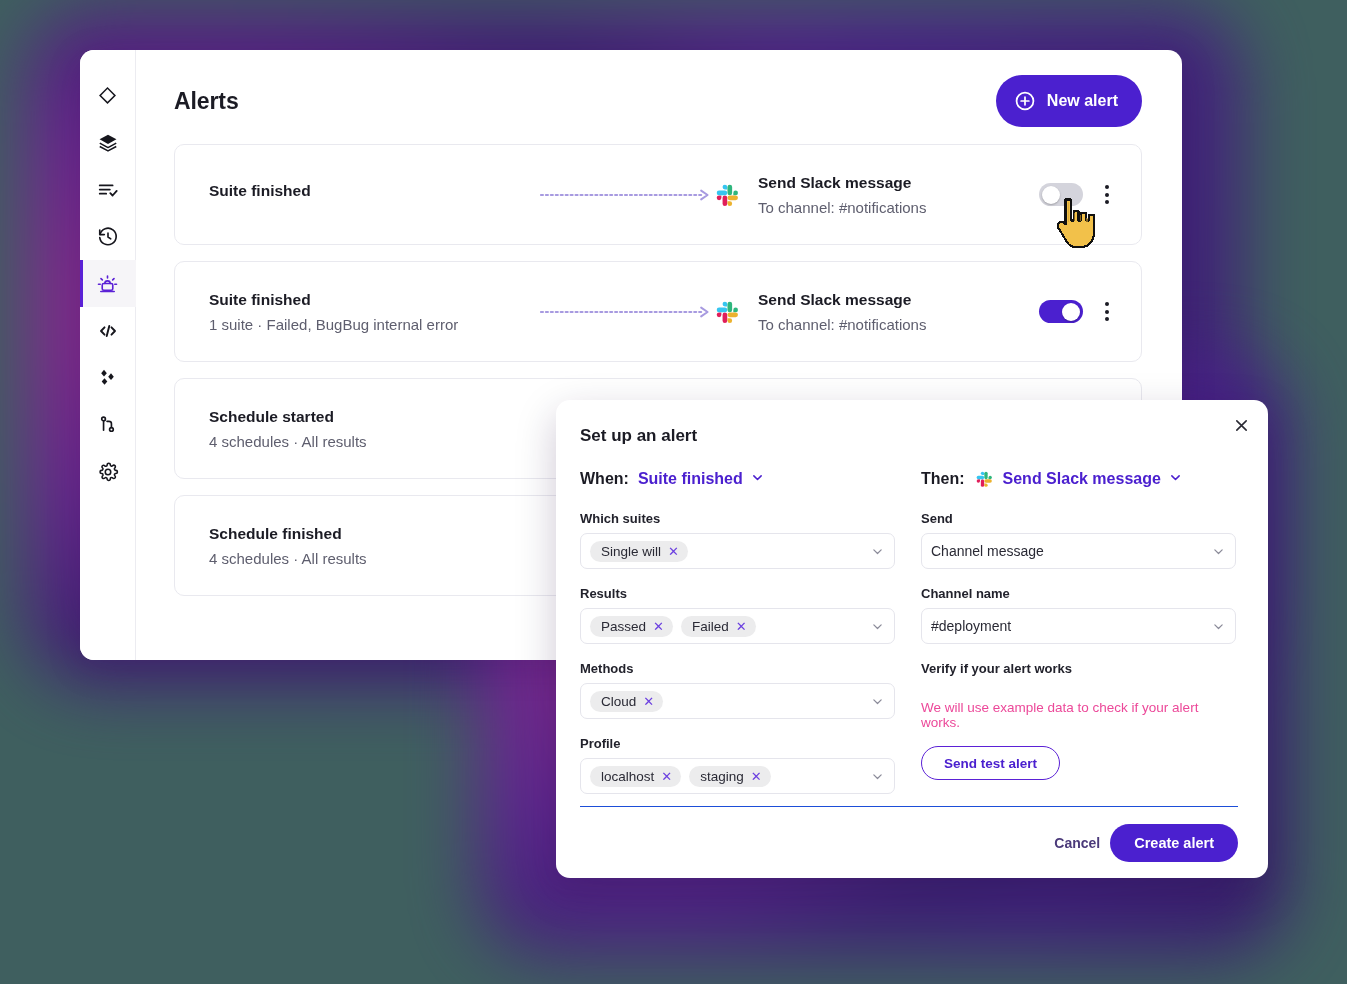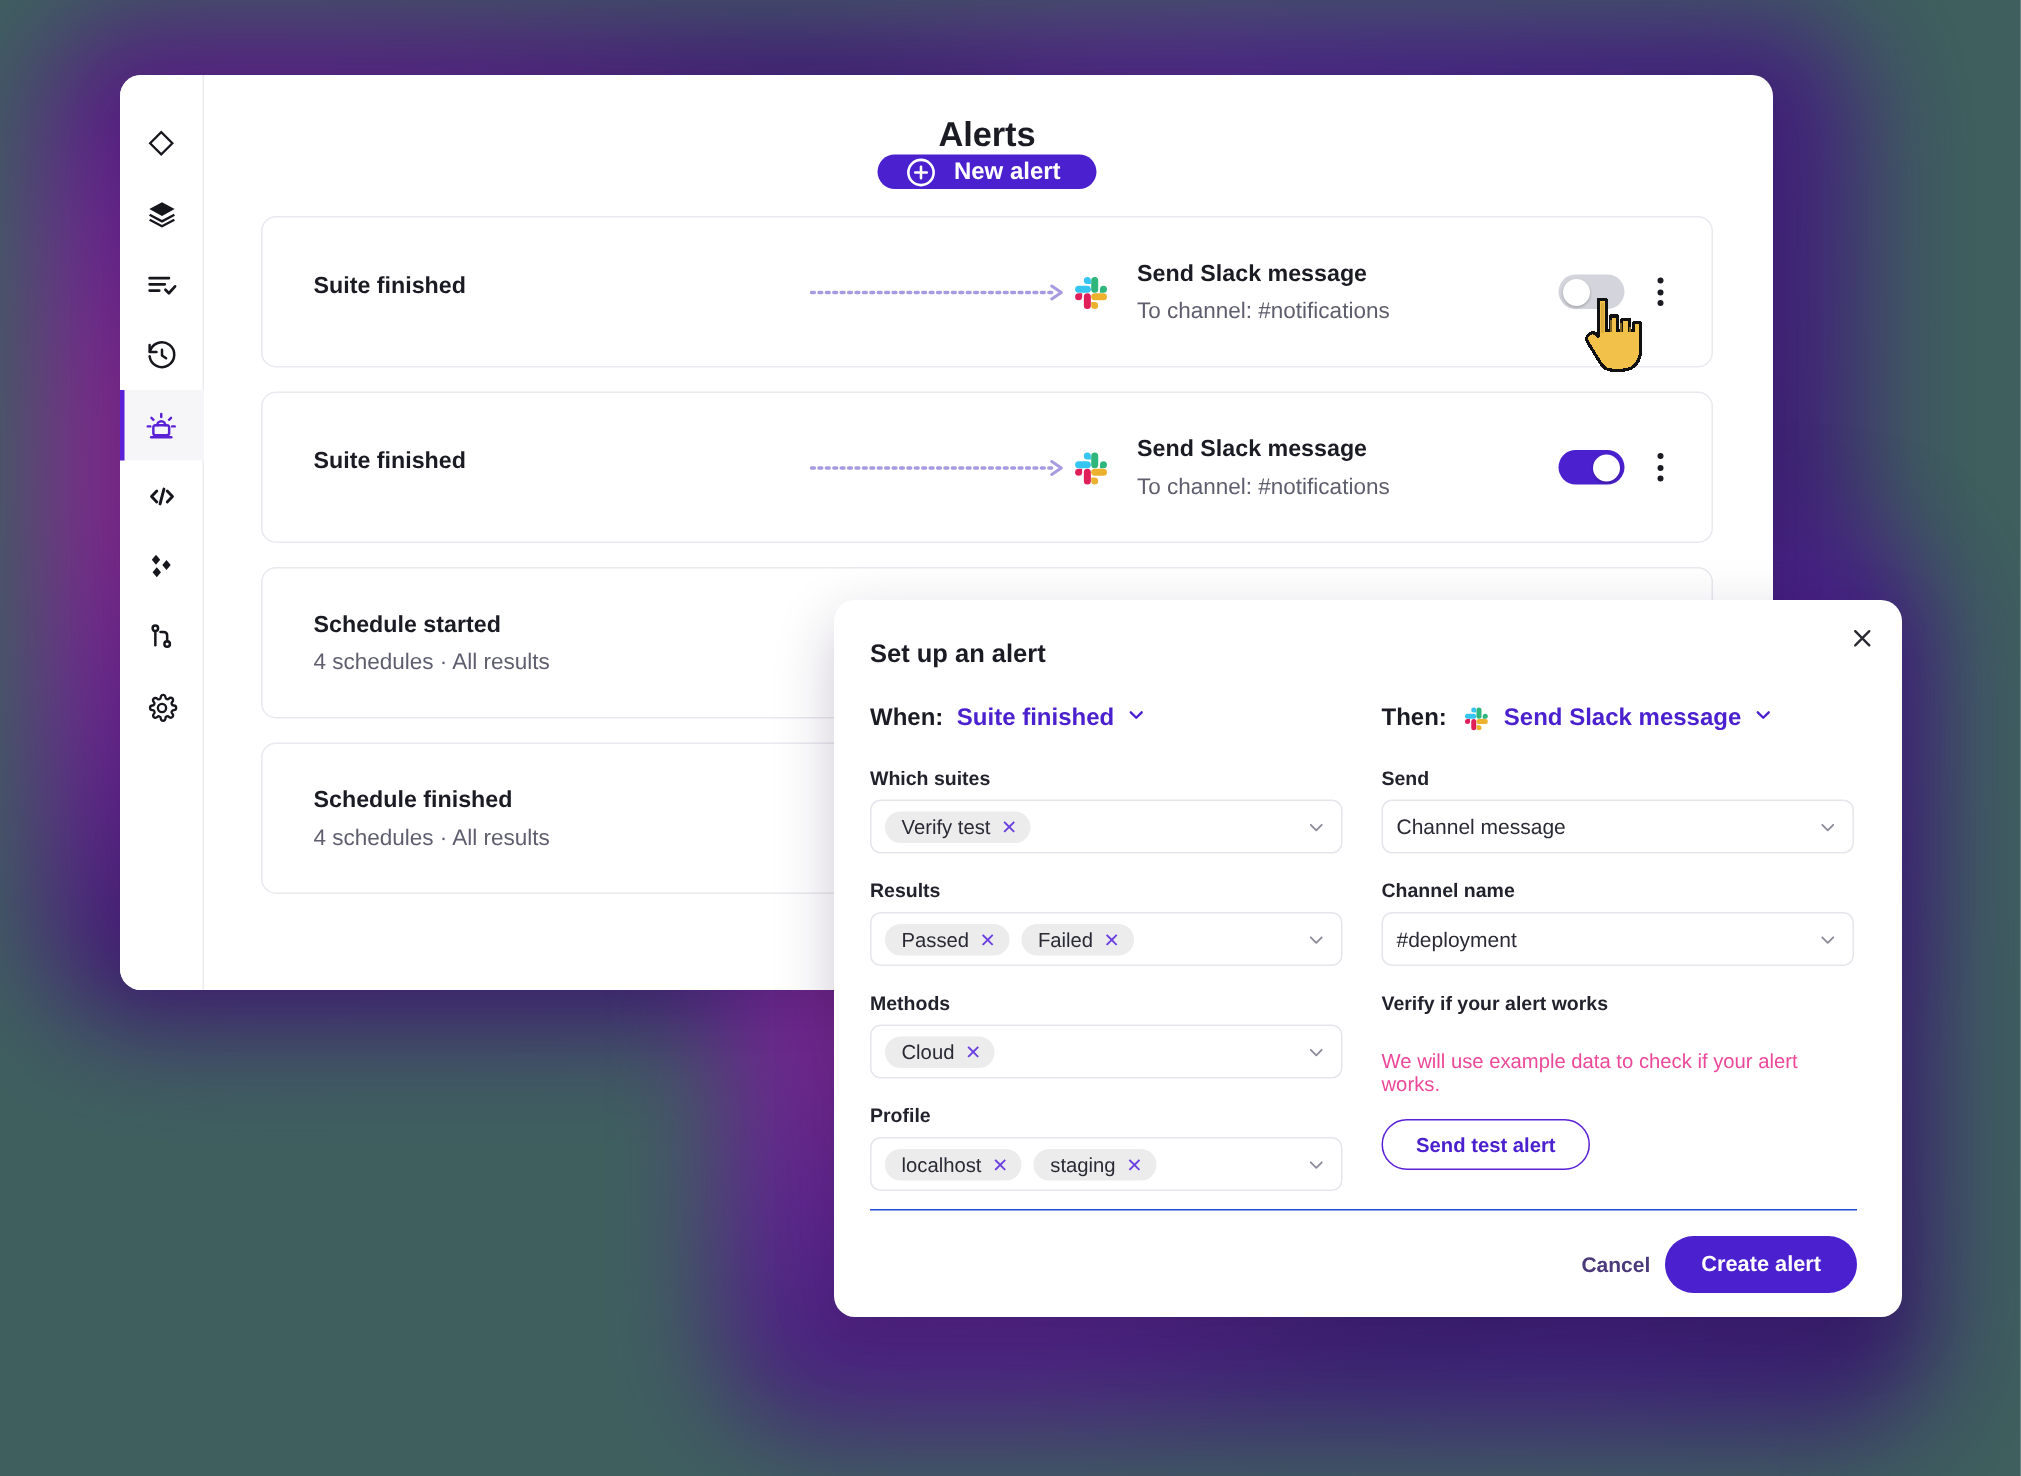--- a/index.html
+++ b/index.html
@@ -83,21 +83,20 @@
   .content {
     flex: 1 1 auto;
     padding: 26px 40px 0 38px;
     position: relative;
     overflow: hidden;
   }
   .content-head {
     display: flex; align-items: center; justify-content: space-between;
     height: 50px;
     margin-bottom: 18px;
-    flex-direction: column;
   }
   .page-title {
     font-size: 23px; font-weight: bold; color: #1b1b24;
     letter-spacing: -.1px;
   }
   .btn-new {
     display: inline-flex; align-items: center; gap: 11px;
     background: #4b20cf; color: #fff;
     border: none; border-radius: 999px;
     padding: 0 24px 0 18px;
@@ -384,20 +383,21 @@
                 <i></i>
                 <i></i>
                 <i></i>
               </div>
           </div>
         </div>
 
         <div class="alert-row">
           <div class="alert-when">
             <div class="t1">Suite finished</div>
+            <div class="t2">1 suite · Failed, BugBug internal error</div>
           </div>
           <div class="alert-conn">
             <svg width="176" height="12" viewBox="0 0 176 12">
                 <path d="M2 6h162" stroke="#a79ae0" stroke-width="2.2" stroke-dasharray="2 3" stroke-linecap="round"></path>
                 <path d="M164 1.6 170.5 6 164 10.4" fill="none" stroke="#a79ae0" stroke-width="2" stroke-linecap="round" stroke-linejoin="round"></path>
               </svg>
           </div>
           <div class="alert-then">
             <svg class="slack" viewBox="0 0 48 48">
               <path d="M14.4 28.8a4 4 0 1 1-4-4h4z" fill="#e01e5a"></path>
@@ -471,21 +471,21 @@
                 </svg>
             </span>
           </span>
         </div>
 
         <div class="field">
           <div class="field-label">Which suites</div>
           <div class="select">
             <div class="chips">
               <span class="chip">
-                  <span>Verify test</span>
+                  <span>Single will</span>
                   <span class="x">✕</span>
                 </span>
             </div>
             <span class="caret">
               <svg width="13" height="13" viewBox="0 0 16 16" fill="none" stroke="currentColor" stroke-width="1.5" stroke-linecap="round" stroke-linejoin="round">
                   <path d="M3.5 6 8 10.5 12.5 6"></path>
                 </svg>
             </span>
           </div>
         </div>

